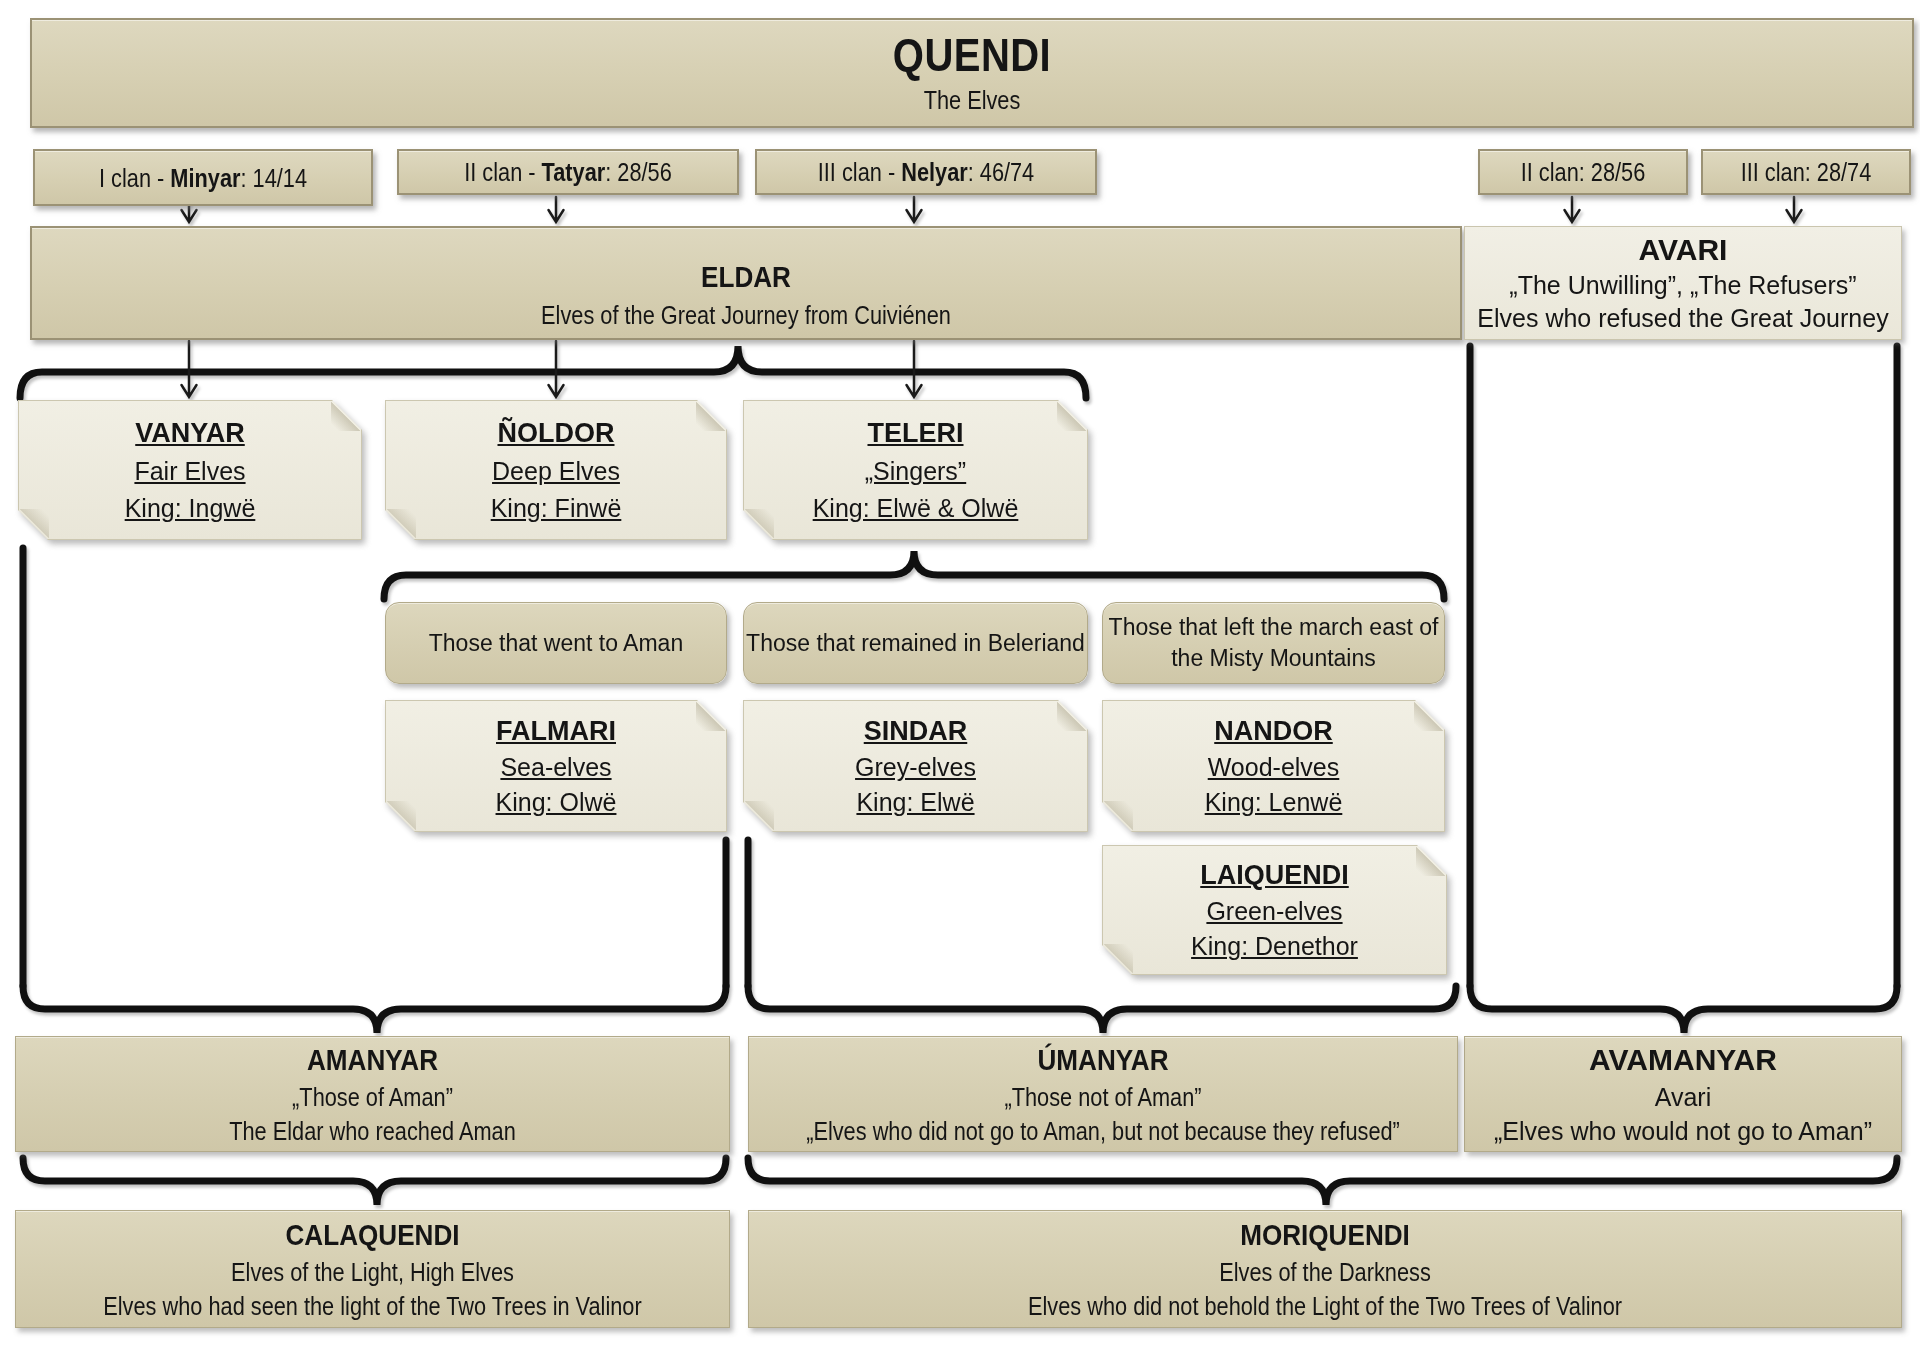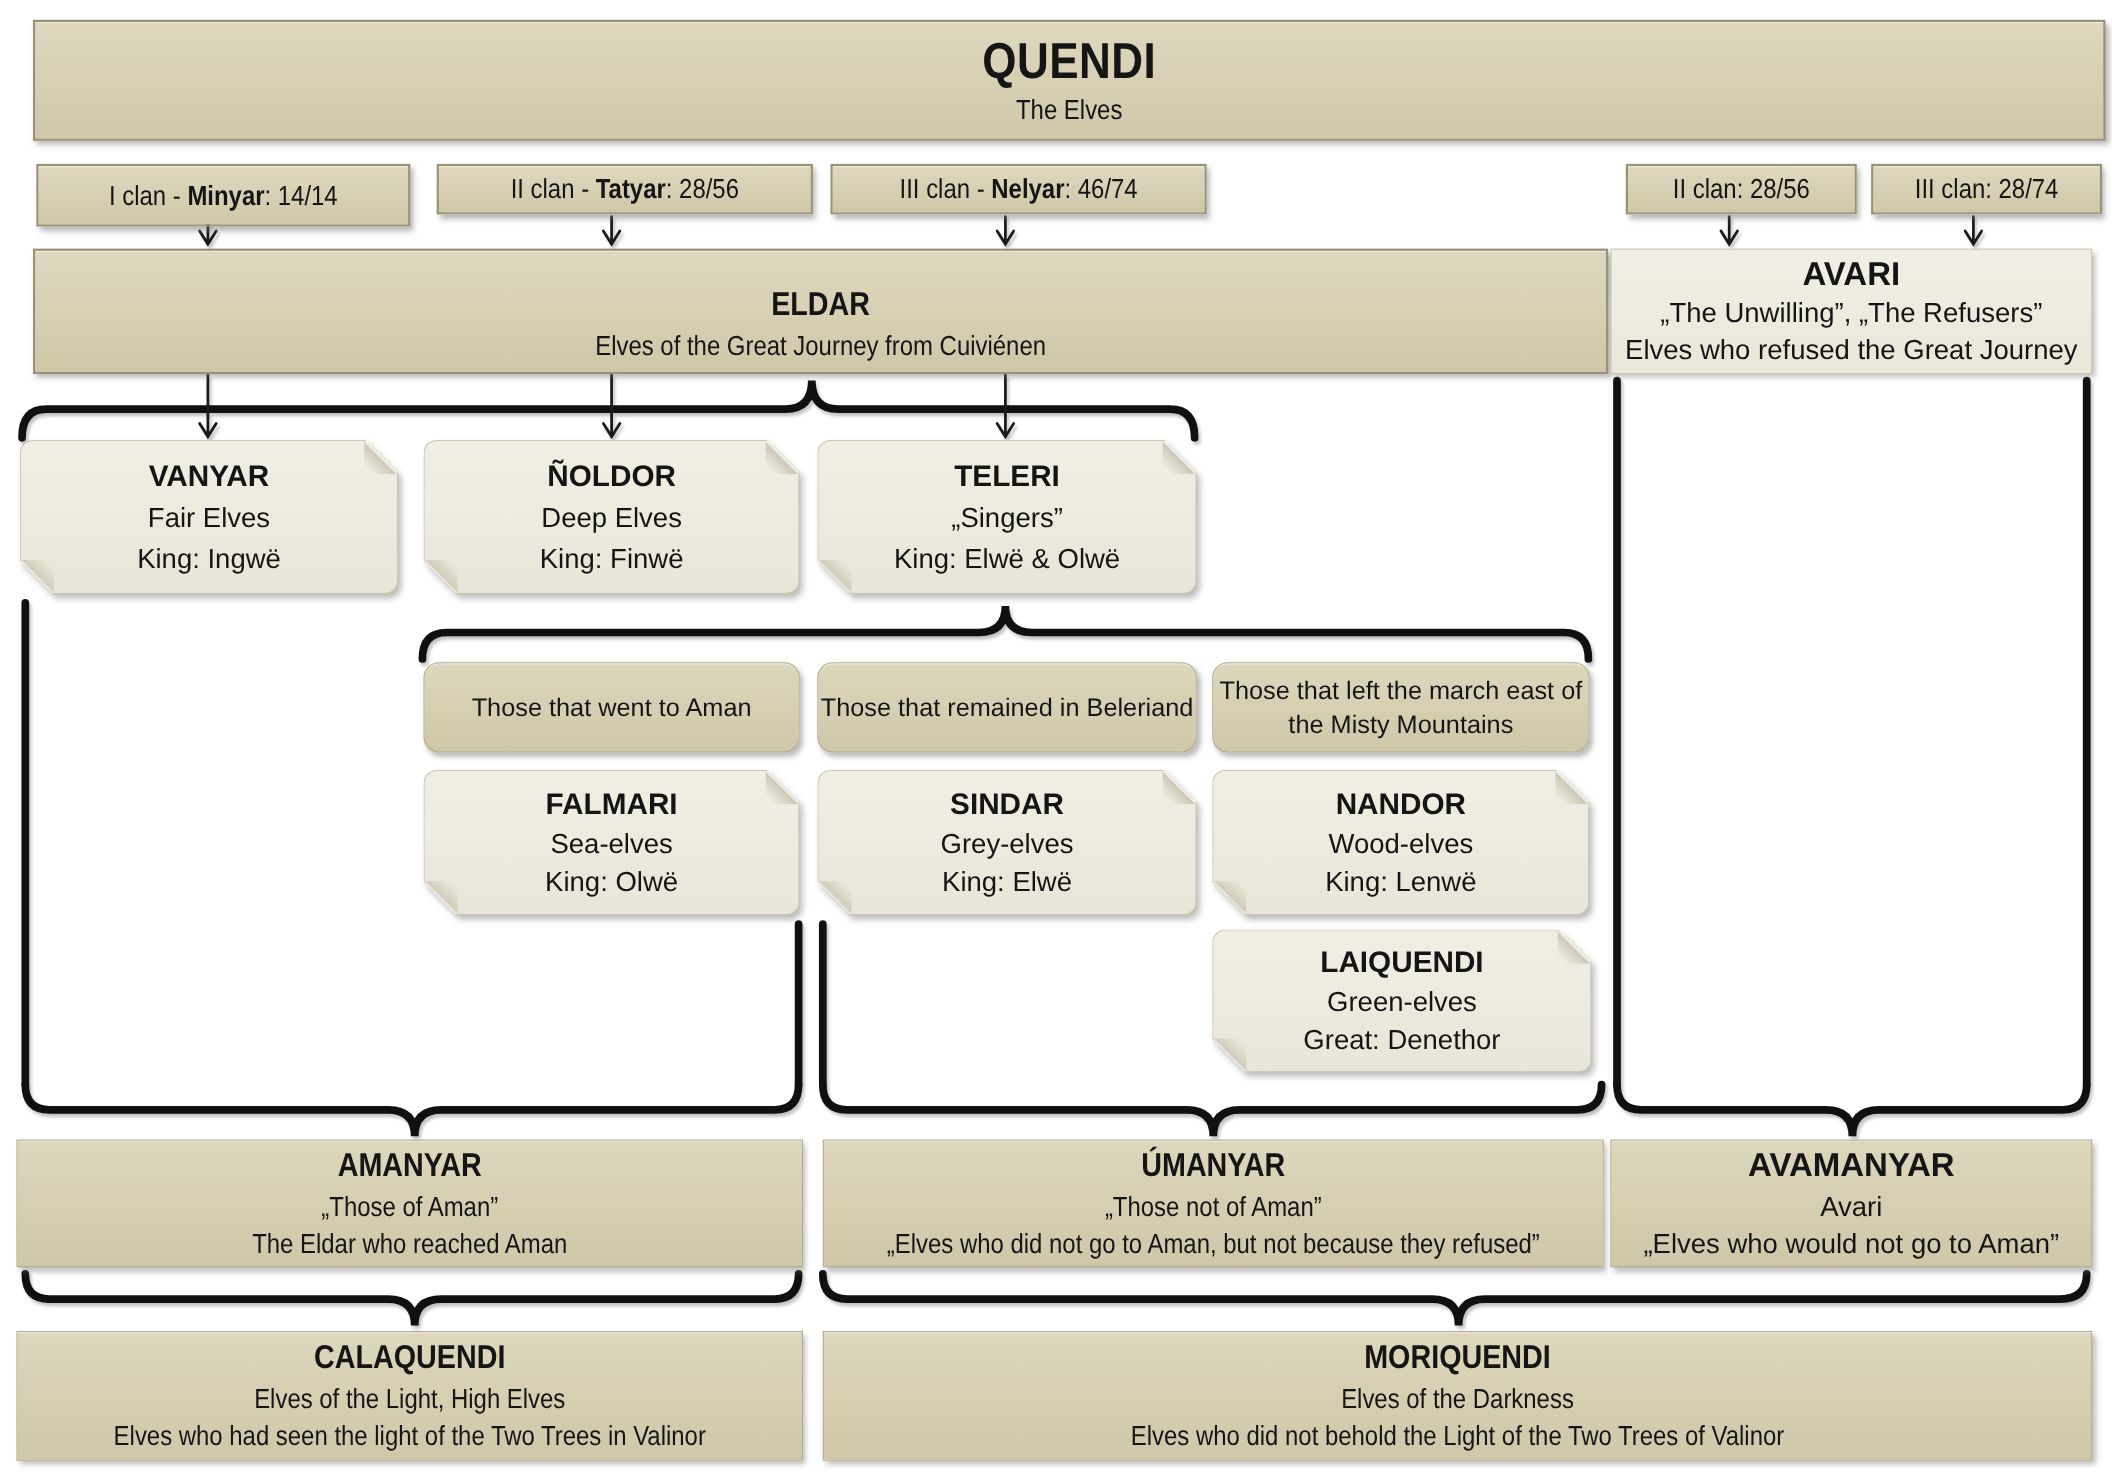--- a/index.html
+++ b/index.html
@@ -33,22 +33,23 @@
     box-shadow:3px 4px 5px rgba(110,110,110,.45);
   }
   .rounded { border-radius:14px; }
   .snipwrap { position:absolute; z-index:2;
     filter:drop-shadow(3px 4px 3px rgba(100,100,100,.45)); }
   .snip {
     position:relative; width:100%; height:100%; box-sizing:border-box;
     display:flex; flex-direction:column; justify-content:center;
     text-align:center;
     background:linear-gradient(180deg,#f1efe4 0%,#e9e6d8 100%);
-    border:1px solid #ccc7b0; border-radius:12px;
+    border:1px solid #ccc7b0; border-radius:0;
     clip-path:polygon(0 0, calc(100% - 30px) 0, 100% 30px, 100% 100%, 30px 100%, 0 calc(100% - 30px));
+    text-decoration:underline;
   }
   .snip::before { content:""; position:absolute; top:0; right:0; width:30px; height:30px;
     background:linear-gradient(45deg, rgba(125,115,80,0) 12%, rgba(125,115,80,.30) 48%, rgba(125,115,80,0) 50%); }
   .snip::after { content:""; position:absolute; bottom:0; left:0; width:30px; height:30px;
     background:linear-gradient(225deg, rgba(125,115,80,0) 12%, rgba(125,115,80,.22) 48%, rgba(125,115,80,0) 50%); }
   .txt { width:100%; display:flex; flex-direction:column; align-items:center; }
   .cond { transform:scaleX(.87); transform-origin:50% 50%; }
   .b { font-weight:700; }
   .h-root  { font-weight:700; font-size:46px; line-height:54px; letter-spacing:.5px; }
   .s-root  { font-size:25px; line-height:36px; }
@@ -208,21 +209,21 @@
         <div class="kin-ln" style="line-height:35px">King: Lenwë</div>
       </div>
     </div>
   </div>
 
   <div class="snipwrap" style="left:1102px; top:845px; width:345px; height:130px">
     <div class="snip">
       <div class="txt">
         <div class="h-kin" style="line-height:38px">LAIQUENDI</div>
         <div class="kin-ln" style="line-height:35px">Green-elves</div>
-        <div class="kin-ln" style="line-height:35px">Great: Denethor</div>
+        <div class="kin-ln" style="line-height:35px">King: Denethor</div>
       </div>
     </div>
   </div>
 
   <div class="box dark-thin" style="left:15px; top:1036px; width:715px; height:116px">
     <div class="txt cond">
       <div class="h-big" style="line-height:40px">AMANYAR</div>
       <div class="body-ln" style="line-height:34px">„Those of Aman”</div>
       <div class="body-ln" style="line-height:34px">The Eldar who reached Aman</div>
     </div>

